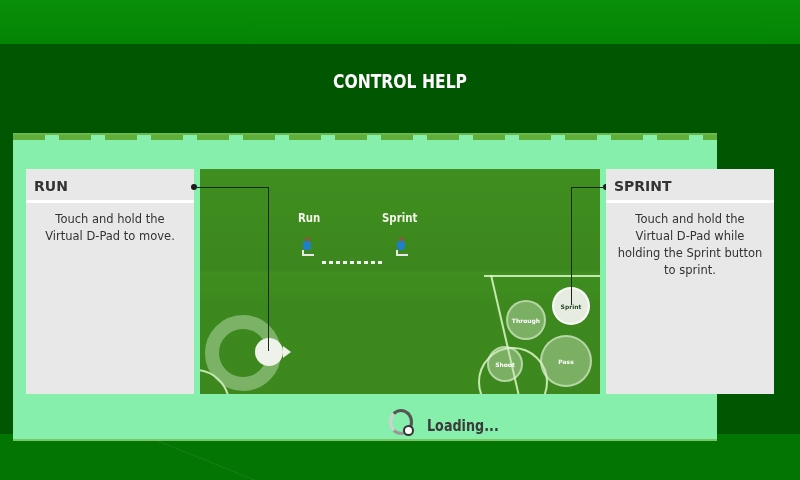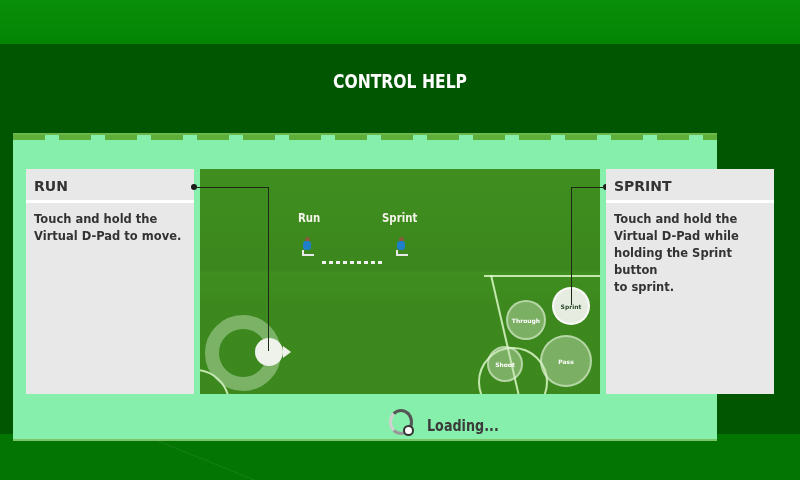--- a/index.html
+++ b/index.html
@@ -45,22 +45,23 @@
   }
   .panel.left { left: 13px; }
   .panel.right { left: 593px; }
   .panel-head {
     height: 34px; border-bottom: 3px solid #ffffff;
     padding: 9px 0 0 8px;
     font-weight: bold; font-size: 14px; color: #333;
   }
   .panel-body {
     padding: 8px 8px 0 8px;
-    font-size: 11.5px; line-height: 17px; color: #333; font-weight: bold;
+    font-size: 11.5px; line-height: 17px; color: #333; font-weight: normal;
     white-space: pre-line;
+    text-align: center;
   }
 
   .field {
     position: absolute; left: 187px; top: 36px; width: 400px; height: 225px;
     background:
       linear-gradient(180deg, rgba(0,0,0,0) 0%, rgba(0,0,0,0.05) 45%, rgba(0,0,0,0) 46%, rgba(0,0,0,0.04) 60%),
       #3f8e1f;
     overflow: hidden;
   }
   .field .lbl {

